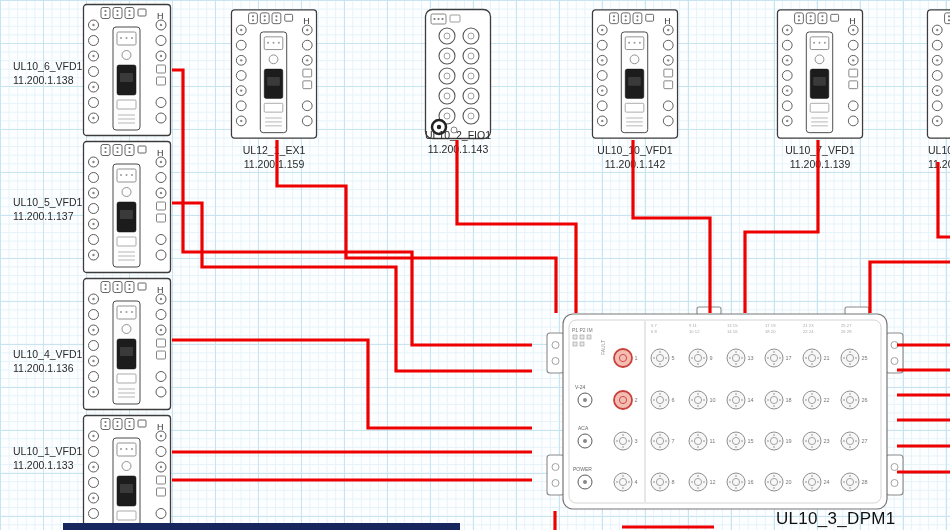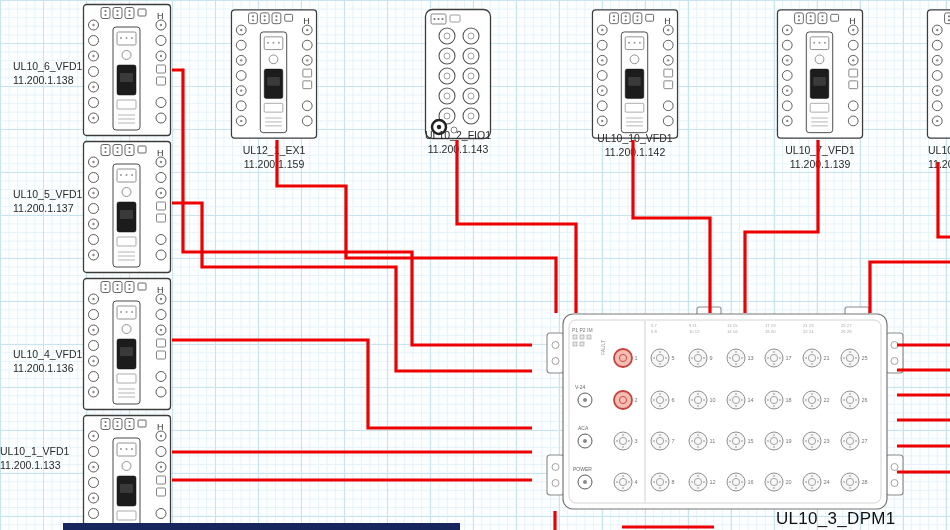--- a/index.html
+++ b/index.html
@@ -175,41 +175,41 @@
   <div class="module" style="left:926px;top:8px;width:88px;height:132px">
       <svg viewBox="0 0 90 134">
         <use href="#sym-vfd"></use>
       </svg>
     </div>
 
   <div class="mlabel" style="left:13px;top:60px">
       <div>UL10_6_VFD1</div>
       <div>11.200.1.138</div>
     </div>
-  <div class="mlabel" style="left:13px;top:188px">
+  <div class="mlabel" style="left:13px;top:196px">
       <div>UL10_5_VFD1</div>
       <div>11.200.1.137</div>
     </div>
   <div class="mlabel" style="left:13px;top:348px">
       <div>UL10_4_VFD1</div>
       <div>11.200.1.136</div>
     </div>
-  <div class="mlabel" style="left:0;top:445px">
+  <div class="mlabel" style="left:13px;top:445px">
       <div>UL10_1_VFD1</div>
       <div>11.200.1.133</div>
     </div>
   <div class="mlabel center" style="left:214px;top:144px">
       <div>UL12_1_EX1</div>
       <div>11.200.1.159</div>
     </div>
   <div class="mlabel center" style="left:398px;top:129px">
       <div>UL10_2_FIO1</div>
       <div>11.200.1.143</div>
     </div>
-  <div class="mlabel center" style="left:575px;top:132px">
+  <div class="mlabel center" style="left:575px;top:144px">
       <div>UL10_10_VFD1</div>
       <div>11.200.1.142</div>
     </div>
   <div class="mlabel center" style="left:760px;top:144px">
       <div>UL10_7_VFD1</div>
       <div>11.200.1.139</div>
     </div>
   <div class="mlabel" style="left:928px;top:144px">
       <div>UL10</div>
       <div>11.20</div>

